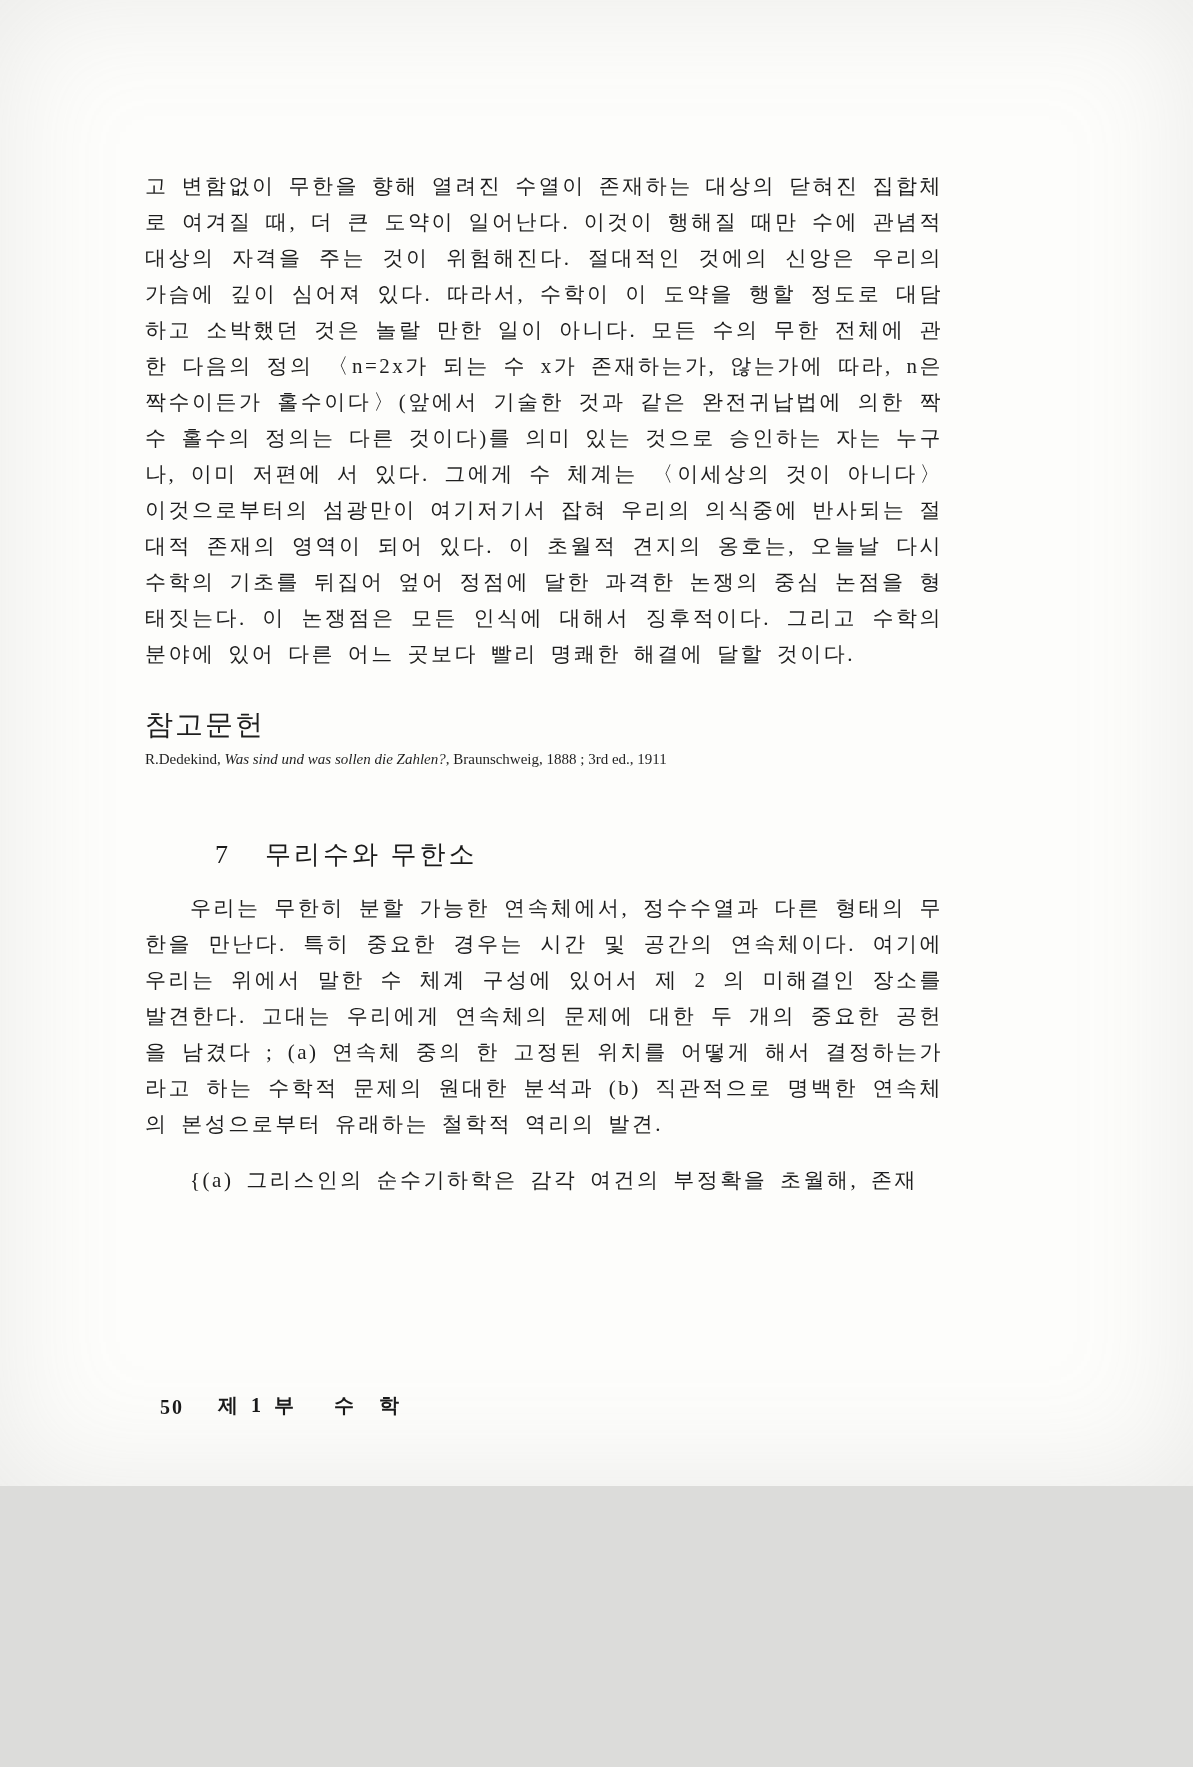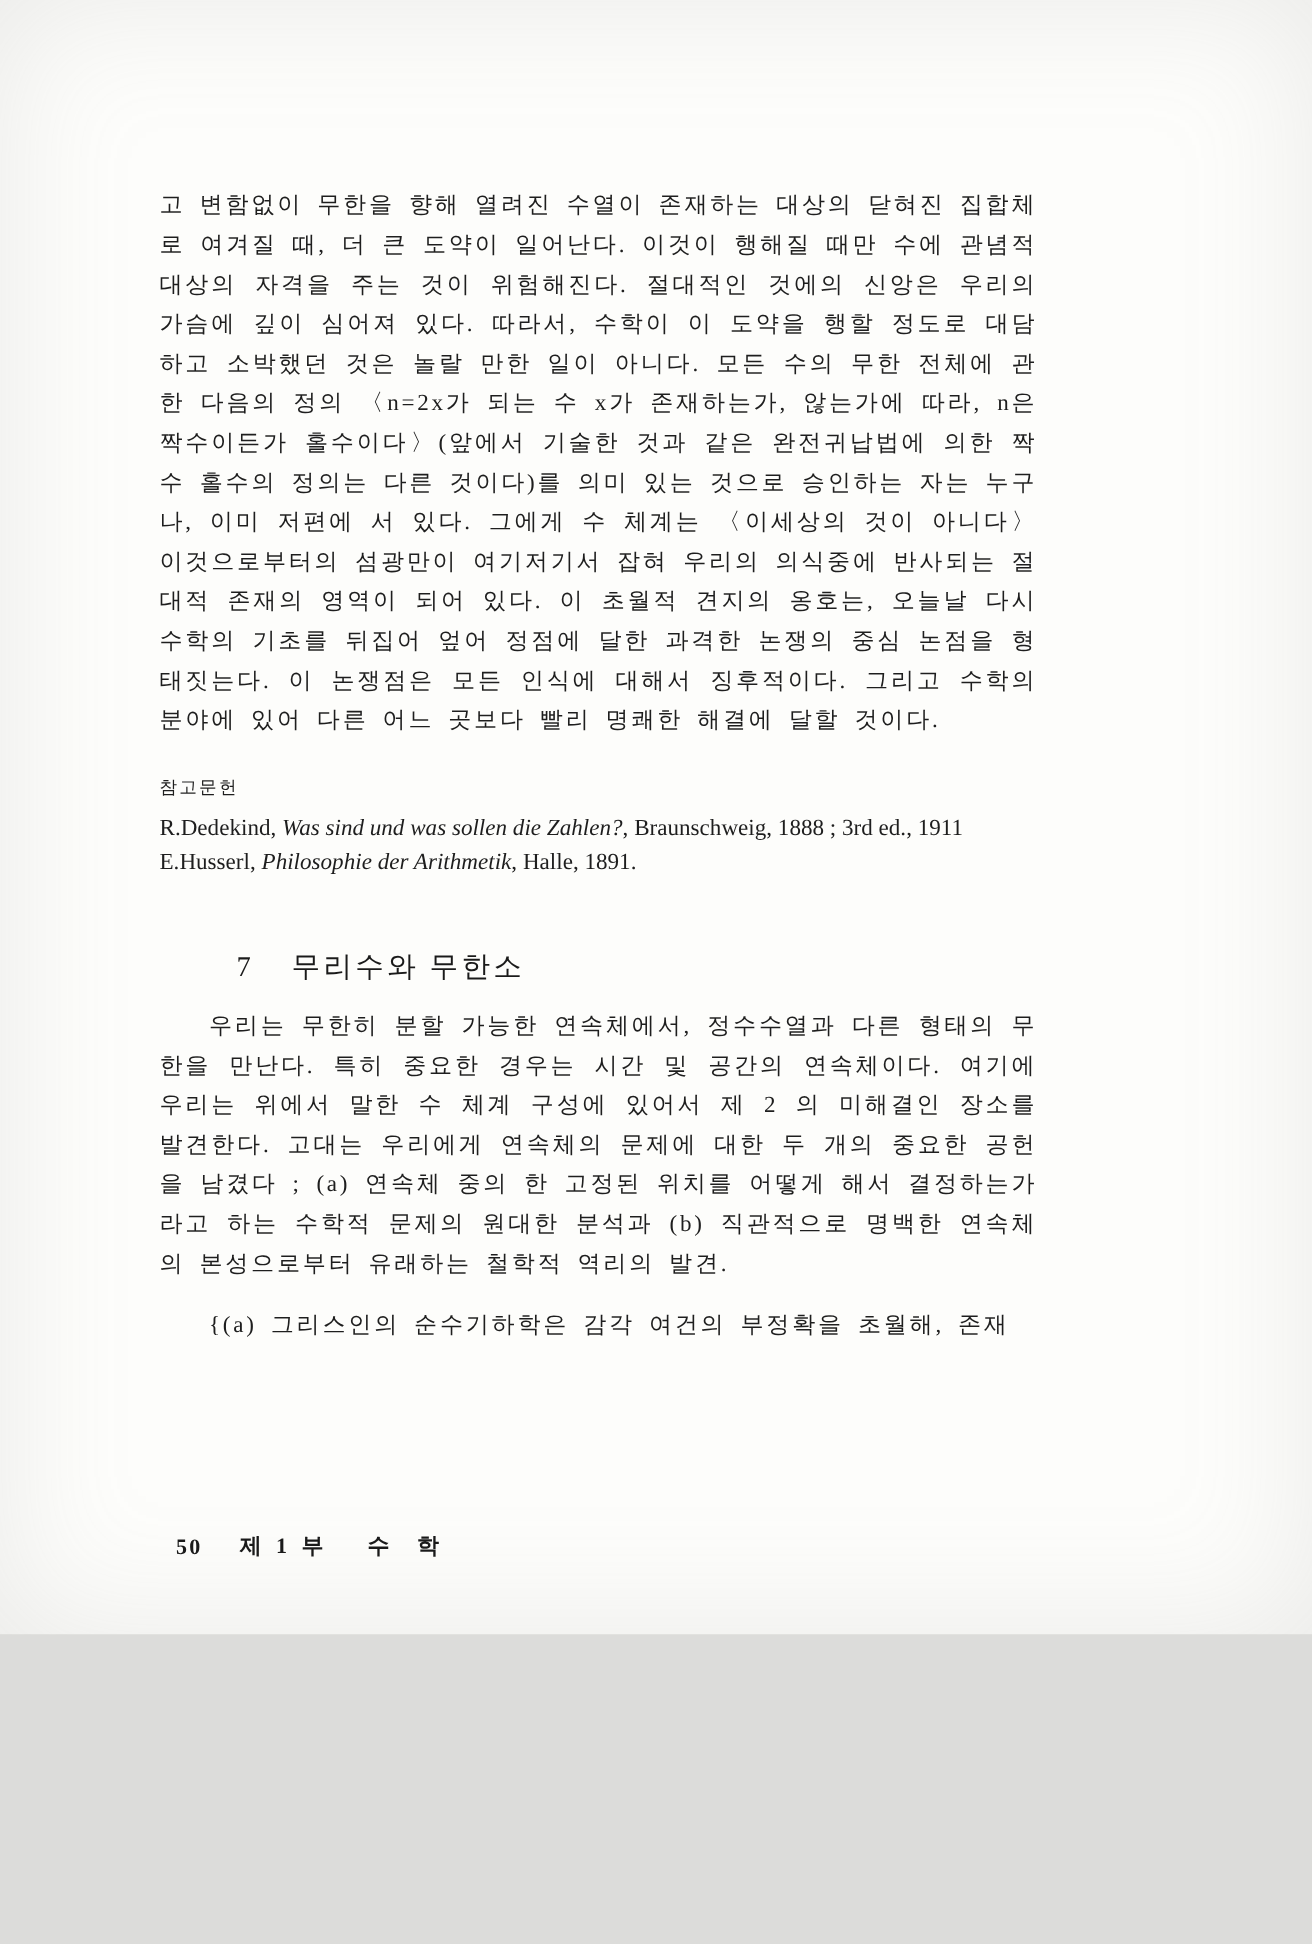--- a/index.html
+++ b/index.html
@@ -28,26 +28,25 @@
     line-height: 36px;
     text-align: justify;
     letter-spacing: 2.5px;
     word-spacing: 5px;
     color: #1e1e1e;
   }
   .body-text.indent { text-indent: 45px; }
 
   .refs { margin-top: 34px; }
   .refs-heading {
-    font-size: 16px;
+    font-size: 28px;
     letter-spacing: 2px;
-    margin-bottom: 10px;
     color: #1e1e1e;
   }
-  .refs-list { font-size: 21px; line-height: 31px; color: #1e1e1e; }
+  .refs-list { font-size: 15px; line-height: 31px; color: #1e1e1e; }
   .ref-line { white-space: nowrap; }
   .ref-line.ref-indent { padding-left: 48px; }
   .ref-line .italic { font-style: italic; }
 
   .section-heading {
     margin-top: 62px;
     margin-left: 70px;
     font-size: 26px;
     font-weight: normal;
     letter-spacing: 3px;
@@ -80,21 +79,20 @@
 
 <div class="page">
   <div class="content">
 
     <p class="body-text">고 변함없이 무한을 향해 열려진 수열이 존재하는 대상의 닫혀진 집합체로 여겨질 때, 더 큰 도약이 일어난다. 이것이 행해질 때만 수에 관념적 대상의 자격을 주는 것이 위험해진다. 절대적인 것에의 신앙은 우리의 가슴에 깊이 심어져 있다. 따라서, 수학이 이 도약을 행할 정도로 대담하고 소박했던 것은 놀랄 만한 일이 아니다. 모든 수의 무한 전체에 관한 다음의 정의 〈n=2x가 되는 수 x가 존재하는가, 않는가에 따라, n은 짝수이든가 홀수이다〉(앞에서 기술한 것과 같은 완전귀납법에 의한 짝수 홀수의 정의는 다른 것이다)를 의미 있는 것으로 승인하는 자는 누구나, 이미 저편에 서 있다. 그에게 수 체계는 〈이세상의 것이 아니다〉 이것으로부터의 섬광만이 여기저기서 잡혀 우리의 의식중에 반사되는 절대적 존재의 영역이 되어 있다. 이 초월적 견지의 옹호는, 오늘날 다시 수학의 기초를 뒤집어 엎어 정점에 달한 과격한 논쟁의 중심 논점을 형태짓는다. 이 논쟁점은 모든 인식에 대해서 징후적이다. 그리고 수학의 분야에 있어 다른 어느 곳보다 빨리 명쾌한 해결에 달할 것이다.</p>
 
     <div class="refs">
       <div class="refs-heading">참고문헌</div>
       <div class="refs-list" id="refs-list">
           <div class="ref-line"><span>R.Dedekind, </span><span class="italic">Was sind und was sollen die Zahlen?</span><span>, Braunschweig, 1888 ; 3rd ed., 1911</span></div>
-          <div class="ref-line"><span>E.Husserl, </span><span class="italic">Philosophie der Arithmetik</span><span>, Halle, 1891.</span></div>
         </div>
     </div>
 
     <h2 class="section-heading">
       <span class="sec-num">7</span>
       <span class="sec-title">무리수와 무한소</span>
     </h2>
 
     <p class="body-text indent para-2">우리는 무한히 분할 가능한 연속체에서, 정수수열과 다른 형태의 무한을 만난다. 특히 중요한 경우는 시간 및 공간의 연속체이다. 여기에 우리는 위에서 말한 수 체계 구성에 있어서 제 2 의 미해결인 장소를 발견한다. 고대는 우리에게 연속체의 문제에 대한 두 개의 중요한 공헌을 남겼다 ; (a) 연속체 중의 한 고정된 위치를 어떻게 해서 결정하는가 라고 하는 수학적 문제의 원대한 분석과 (b) 직관적으로 명백한 연속체의 본성으로부터 유래하는 철학적 역리의 발견.</p>
 

